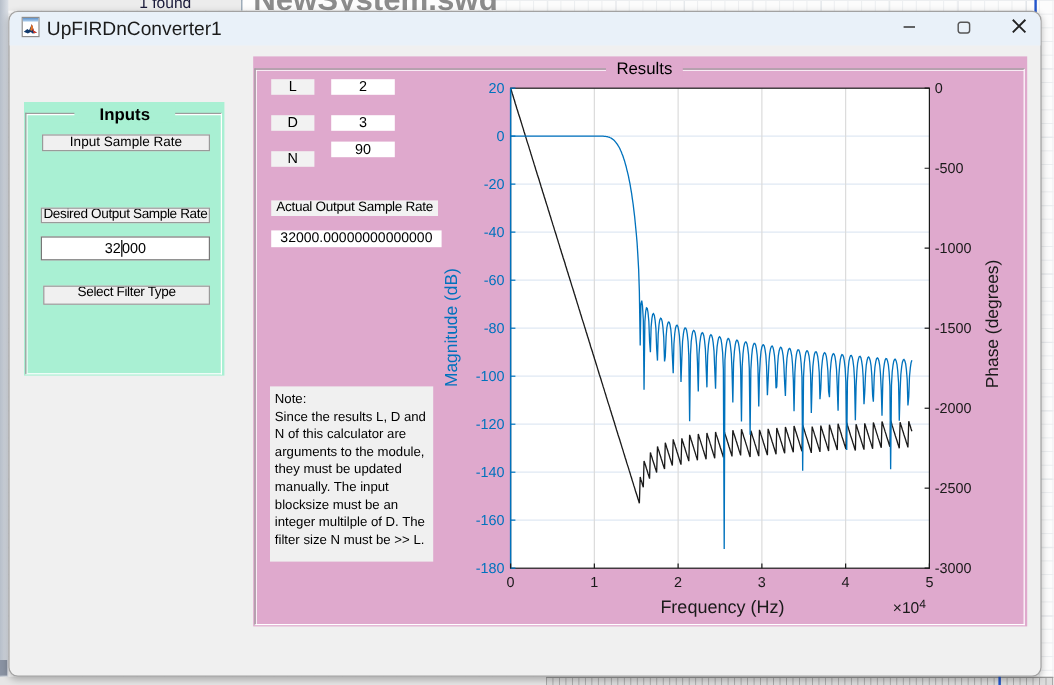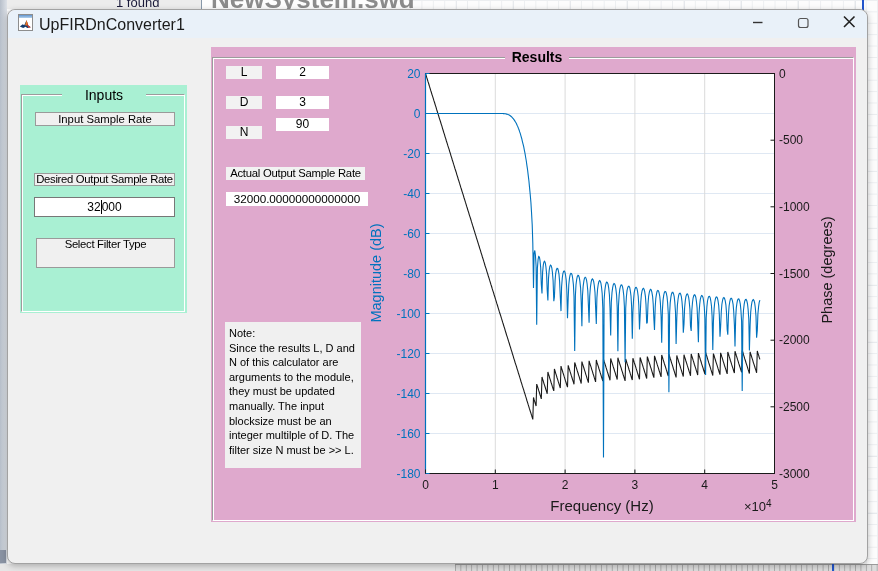--- a/index.html
+++ b/index.html
@@ -54,29 +54,29 @@
  <div class="abs" id="apptitle">UpFIRDnConverter1</div>
  <svg class="abs" style="left:737px;top:0" width="122" height="28" viewBox="0 0 122 28">
   <path d="M8 12.5 H17.5" stroke="#333" stroke-width="1.4"></path>
   <rect x="53.5" y="8.5" width="9.5" height="9" fill="none" stroke="#555" stroke-width="1.2" rx="2"></rect>
   <path d="M99 6.5 L109.5 17 M109.5 6.5 L99 17" stroke="#222" stroke-width="1.6"></path>
  </svg>
 </div>
 
 <div class="abs" style="left:20px;top:85px;width:167px;height:228px;background:#a9f0d3"></div>
 <div class="abs" style="left:21px;top:94px;width:164px;height:218px;border:1px solid #9c9c9c;border-right-color:#fff;border-bottom-color:#fff;box-shadow:inset 1px 1px 0 #fff"></div>
-<div class="abs" style="left:62px;top:87px;width:84px;height:15px;background:#a9f0d3;text-align:center;font-weight:normal;font-size:14px">Inputs</div>
+<div class="abs" style="left:62px;top:87px;width:84px;height:15px;background:#a9f0d3;text-align:center;font-weight:bold;font-size:14px">Inputs</div>
 <div class="lbl" style="left:35px;top:112px;width:140px;height:14px;line-height:12.5px;border:1px solid #9a9a9a;background:#f0f0f0">Input Sample Rate</div>
 <div class="lbl" style="left:34px;top:173px;width:141px;height:13px;line-height:11.5px;border:1px solid #9a9a9a;background:#f0f0f0;letter-spacing:-0.3px">Desired Output Sample Rate</div>
 <div class="edit" style="left:34px;top:197px;width:141px;height:20px;line-height:18px;border:1px solid #777">32<span style="border-left:1px solid #000"></span>000</div>
-<div class="lbl" style="left:36px;top:238px;width:139px;height:30px;line-height:11.5px;border:1px solid #9a9a9a;background:#f0f0f0;letter-spacing:-0.3px">Select Filter Type</div>
+<div class="lbl" style="left:36px;top:238px;width:139px;height:16px;line-height:11.5px;border:1px solid #9a9a9a;background:#f0f0f0;letter-spacing:-0.3px">Select Filter Type</div>
 
 <div class="abs" style="left:211px;top:47px;width:645px;height:475px;background:#dfa9cd"></div>
 <div class="abs" style="left:212px;top:57px;width:642px;height:464px;border:1px solid #9c9c9c;border-right-color:#fff;border-bottom-color:#fff;box-shadow:inset 1px 1px 0 #fff"></div>
-<div class="abs" style="left:505px;top:49px;width:64px;height:16px;background:#dfa9cd;text-align:center;font-weight:bold;font-size:14px">Results</div>
+<div class="abs" style="left:505px;top:49px;width:64px;height:16px;background:#dfa9cd;text-align:center;font-weight:normal;font-size:14px">Results</div>
 <div class="lbl" style="left:226px;top:66px;width:36px;height:13px;line-height:12px;font-size:12px">L</div>
 <div class="edit" style="left:276px;top:66px;width:53px;height:13px;line-height:12px">2</div>
 <div class="lbl" style="left:226px;top:96px;width:36px;height:13px;line-height:12px;font-size:12px">D</div>
 <div class="edit" style="left:276px;top:96px;width:53px;height:13px;line-height:12px">3</div>
 <div class="lbl" style="left:226px;top:126px;width:36px;height:13px;line-height:12px;font-size:12px">N</div>
 <div class="edit" style="left:276px;top:118px;width:53px;height:13px;line-height:12px">90</div>
 <div class="lbl" style="left:226px;top:167px;width:139px;height:13px;line-height:12px;letter-spacing:-0.25px">Actual Output Sample Rate</div>
 <div class="edit" style="left:226px;top:192px;width:142px;height:14px;line-height:13px;font-size:11.7px">32000.00000000000000</div>
 <div class="abs" style="left:225px;top:322px;width:136px;height:146px;background:#f0f0f0;font-size:11px;line-height:14.6px;padding:4px 0 0 4px;color:#000;white-space:nowrap">Note:<br>Since the results L, D and<br>N of this calculator are<br>arguments to the module,<br>they must be updated<br>manually. The input<br>blocksize must be an<br>integer multilple of D. The<br>filter size N must be &gt;&gt; L.</div>
 <svg class="abs" style="left:366px;top:60px" width="490" height="462" viewBox="0 0 490 462">

